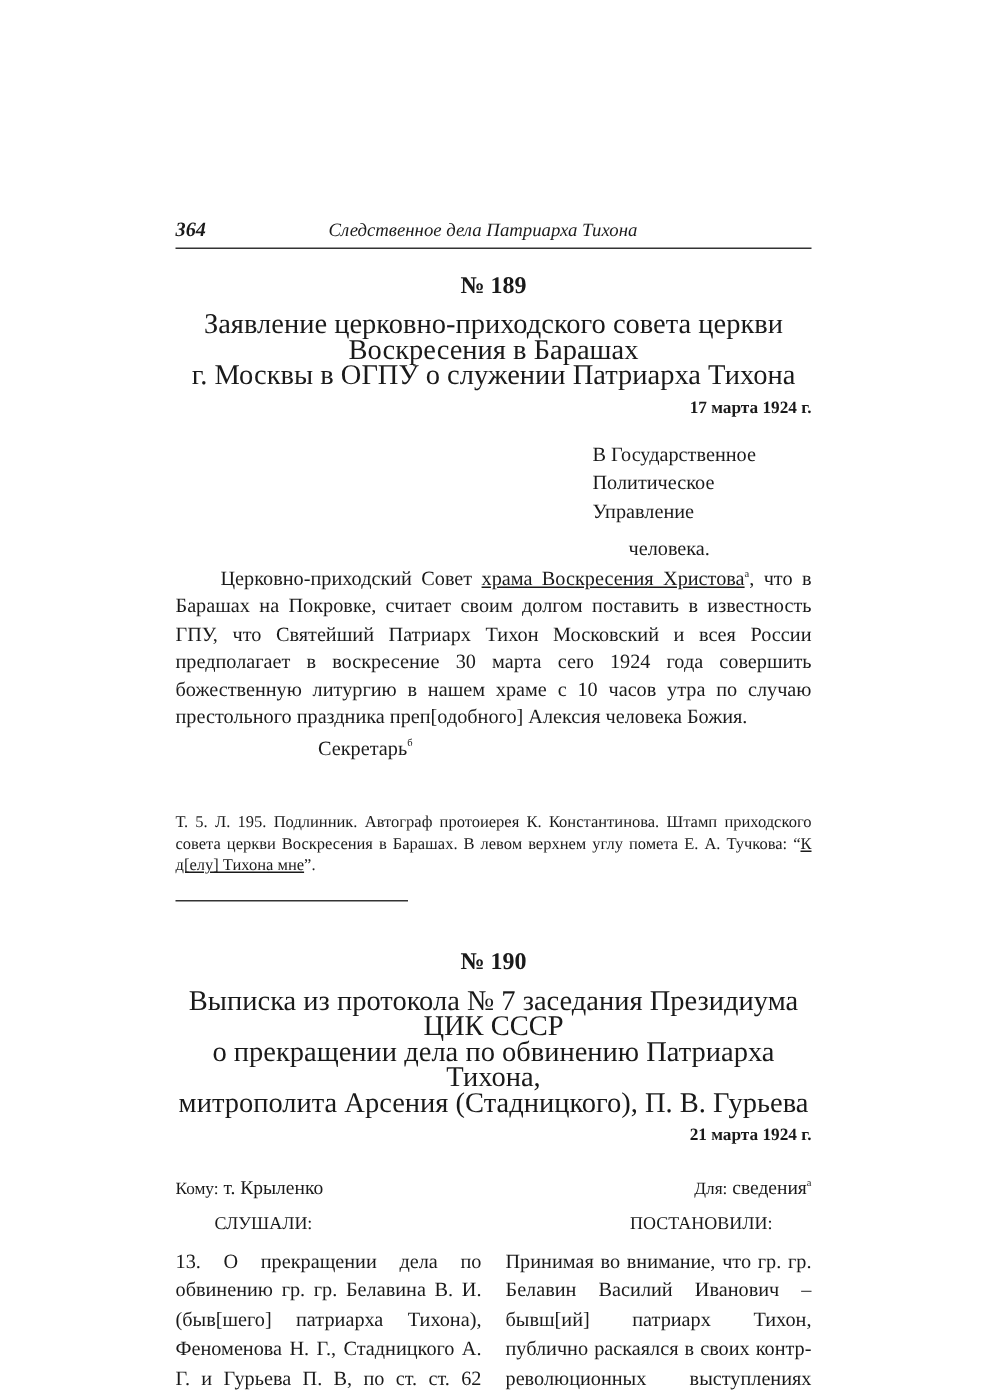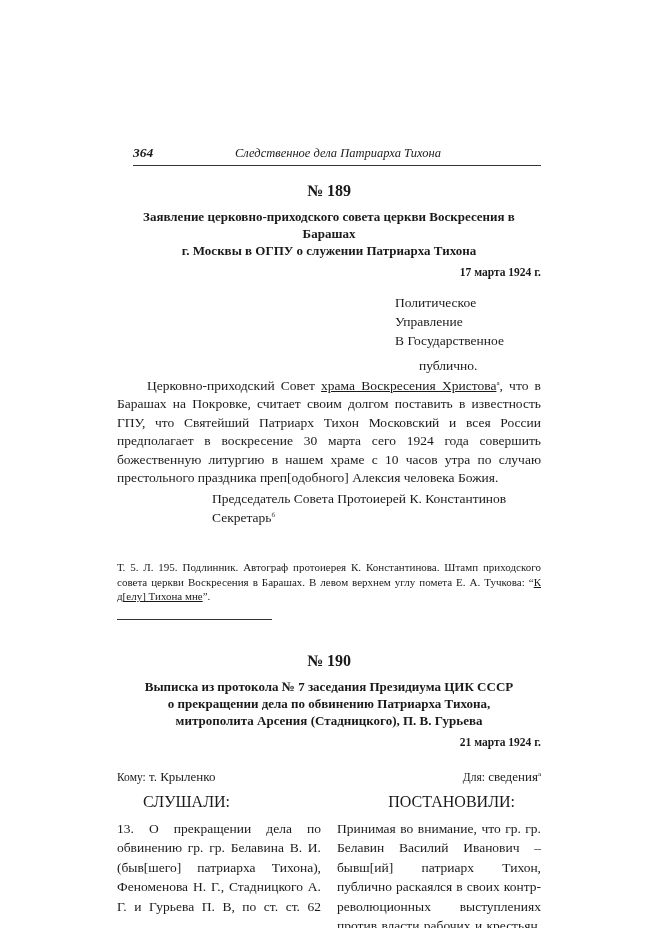--- a/index.html
+++ b/index.html
@@ -1,40 +1,40 @@
 <!DOCTYPE html>
 <html><head>
 <meta charset="utf-8">
 <style>
   html, body { margin: 0; padding: 0; background: #ffffff; }
   body { width: 656px; height: 928px; position: relative; overflow: hidden;
          font-family: "Liberation Serif", "DejaVu Serif", serif; color: #1a1a1a; }
   .page { position: absolute; left: 117px; top: 145px; width: 424px; }
   .running-head { display: flex; align-items: baseline; font-size: 12.5px; font-style: italic;
-                  padding-bottom: 4px; border-bottom: 1px solid #333; margin-left: 16px; }
+                  padding-bottom: 4px; border-bottom: 1px solid #333; }
   .running-head .pno { font-weight: bold; font-size: 13.5px; width: 90px; }
   .running-head .rtitle { flex: 1; text-align: left; padding-left: 12px; }
   .docno { text-align: center; font-weight: bold; font-size: 16px; margin-top: 16px; }
-  .doctitle { text-align: center; font-weight: bold; font-size: 13px; line-height: 17px; margin-top: 8px; }
+  .doctitle { text-align: center; font-weight: normal; font-size: 19px; line-height: 17px; margin-top: 8px; }
   .docdate { text-align: right; font-weight: bold; font-size: 11.5px; margin-top: 7px; }
   .addressee { margin-left: 278px; font-size: 13.5px; line-height: 19px; margin-top: 15px; }
   .stmt-label { margin-left: 302px; font-size: 13.5px; margin-top: 8px; }
   .body-text { font-size: 13.5px; line-height: 18.4px; text-align: justify; margin-top: 3px; }
   .body-text p { margin: 0; text-indent: 30px; }
   .sign { margin-left: 95px; font-size: 13.5px; line-height: 19px; margin-top: 2px; }
   .archival { font-size: 11px; line-height: 14.5px; text-align: justify; margin-top: 33px; }
   .u { text-decoration: underline; }
   sup { font-size: 7px; vertical-align: super; line-height: 0; }
   .fn-rule { width: 155px; border-top: 1px solid #333; margin-top: 15px; }
   .footnotes { font-size: 11px; line-height: 15px; margin-top: 3px; }
   .footnotes .fn sup { margin-right: 6px; }
   .doc190 { margin-top: 32px; }
   .meta-row { display: flex; justify-content: space-between; font-size: 13px; margin-top: 21px; }
   .meta-row .lbl { font-size: 11.5px; }
-  .col-head-row { display: flex; font-size: 16px; margin-top: 8px; }
+  .col-head-row { display: flex; font-size: 12px; margin-top: 8px; }
   .col-head-row div { flex: 1; }
   .col-head-row .left { padding-left: 26px; }
   .col-head-row .right { text-align: right; padding-right: 26px; }
   .cols { display: flex; gap: 16px; font-size: 13.5px; line-height: 19.5px; text-align: justify; margin-top: 8px; }
   .cols div { flex: 1; text-align-last: justify; }
 </style>
 </head>
 <body>
 
 <div class="page">
@@ -46,31 +46,30 @@
 
   <section>
     <div class="docno">№ 189</div>
     <div class="doctitle">
       <div>Заявление церковно-приходского совета церкви Воскресения в Барашах</div>
       <div>г. Москвы в ОГПУ о служении Патриарха Тихона</div>
     </div>
     <div class="docdate">17 марта 1924 г.</div>
 
     <div class="addressee">
+      <div>В Государственное</div>
       <div>Политическое Управление</div>
-      <div>В Государственное</div>
     </div>
-    <div class="stmt-label">публично.</div>
+    <div class="stmt-label">человека.</div>
 
     <div class="body-text">
       <p><span>Церковно-приходский Совет </span><span class="u">храма Воскресения Христова</span><sup>а</sup><span>, что в Барашах на Покровке, считает своим долгом поставить в известность ГПУ, что Святейший Патриарх Тихон Московский и всея России предполагает в воскресение 30 марта сего 1924 года совершить божественную литургию в нашем храме с 10 часов утра по случаю престольного праздника преп[одобного] Алексия человека Божия.</span></p>
     </div>
 
     <div class="sign">
-      <div>Председатель Совета Протоиерей К. Константинов</div>
       <div><span>Секретарь</span><sup>б</sup></div>
     </div>
 
     <div class="archival"><span>Т. 5. Л. 195. Подлинник. Автограф протоиерея К. Константинова. Штамп приходского совета церкви Воскресения в Барашах. В левом верхнем углу помета Е. А. Тучкова: “</span><span class="u">К д[елу] Тихона мне</span><span>”.</span></div>
 
     <div class="fn-rule"></div>
   </section>
 
   <section class="doc190">
     <div class="docno">№ 190</div>

